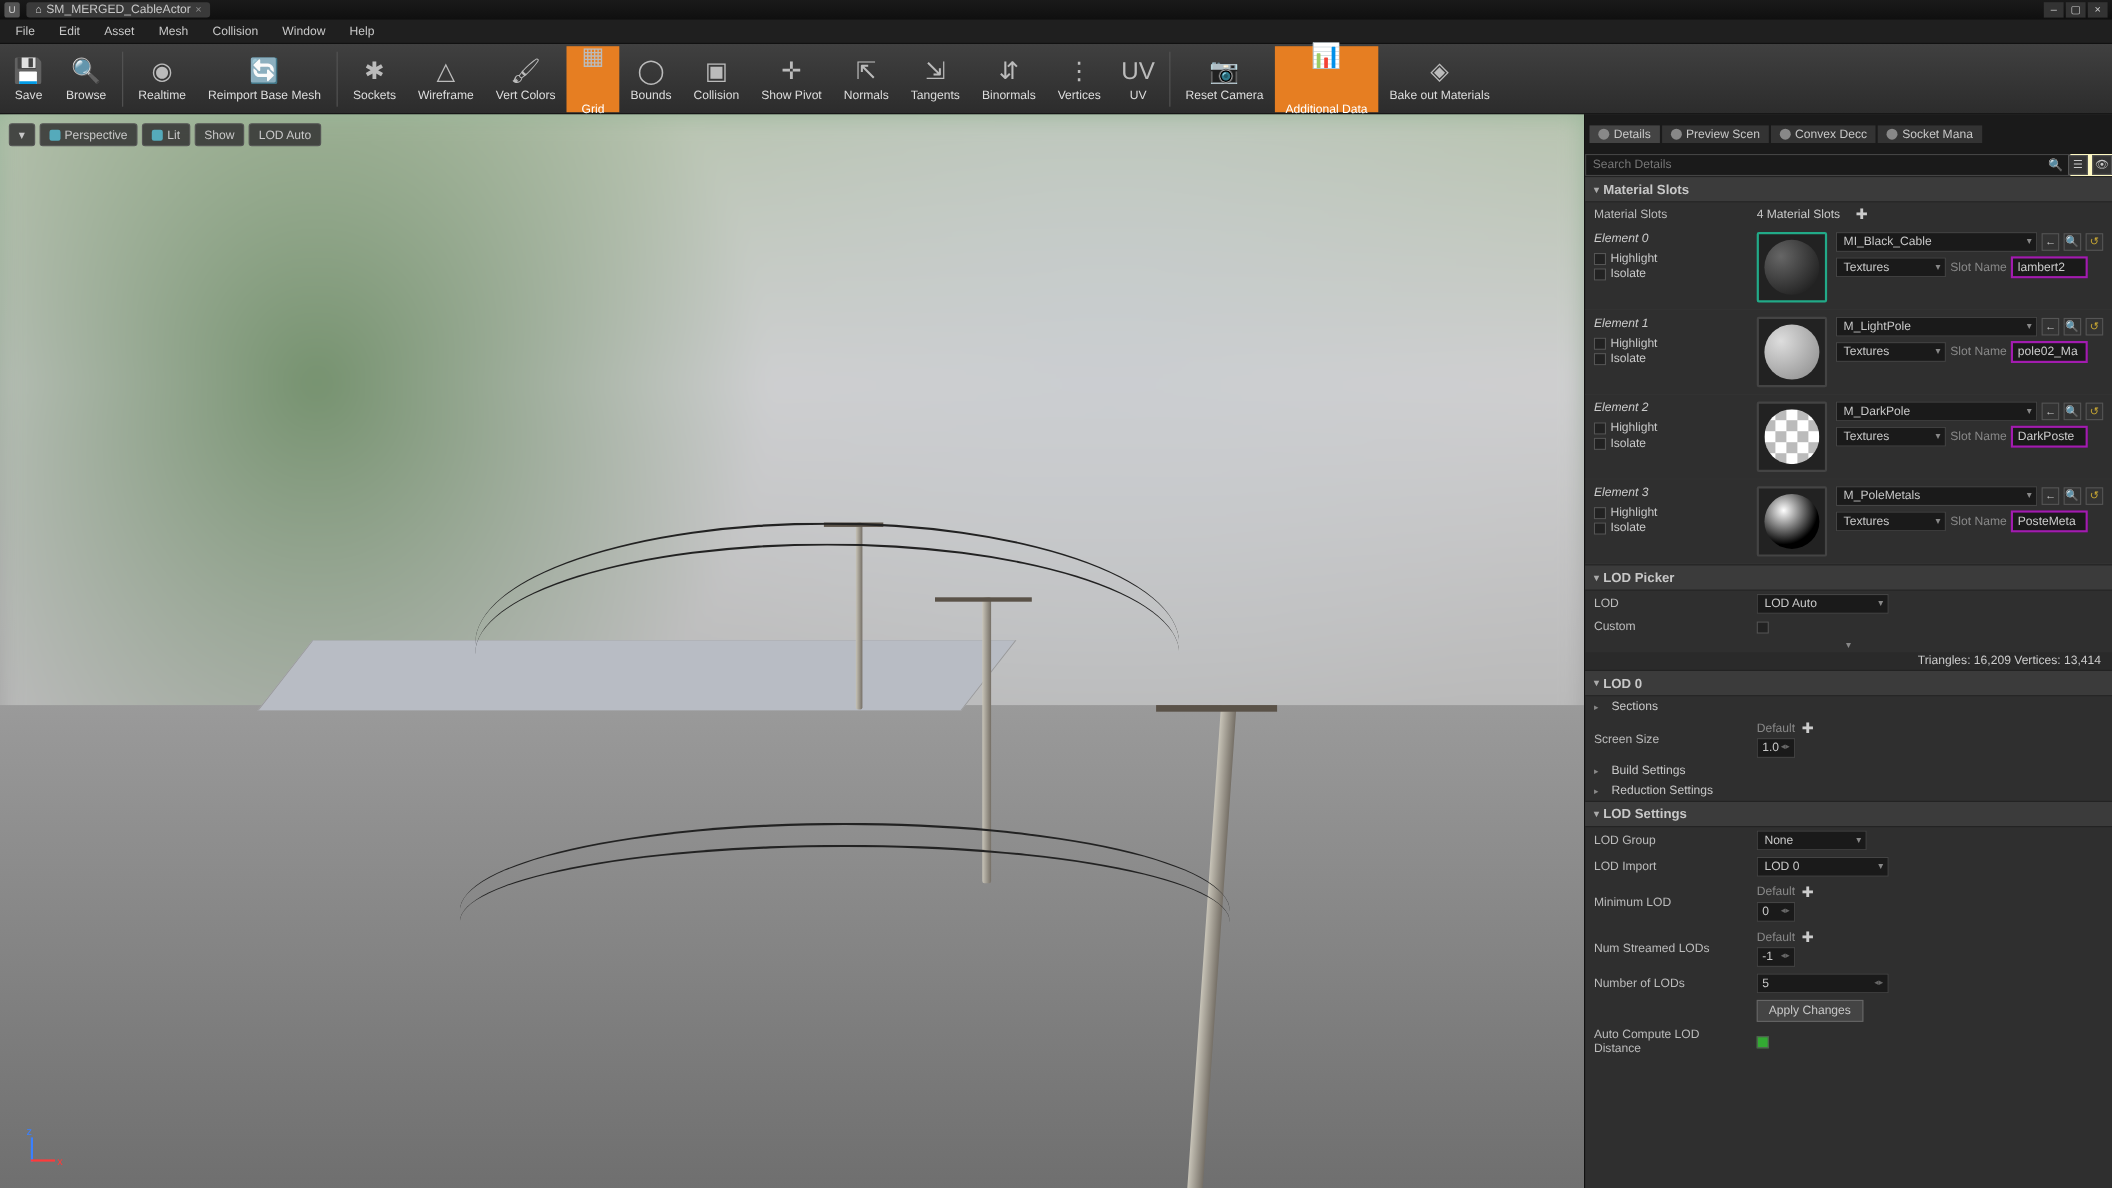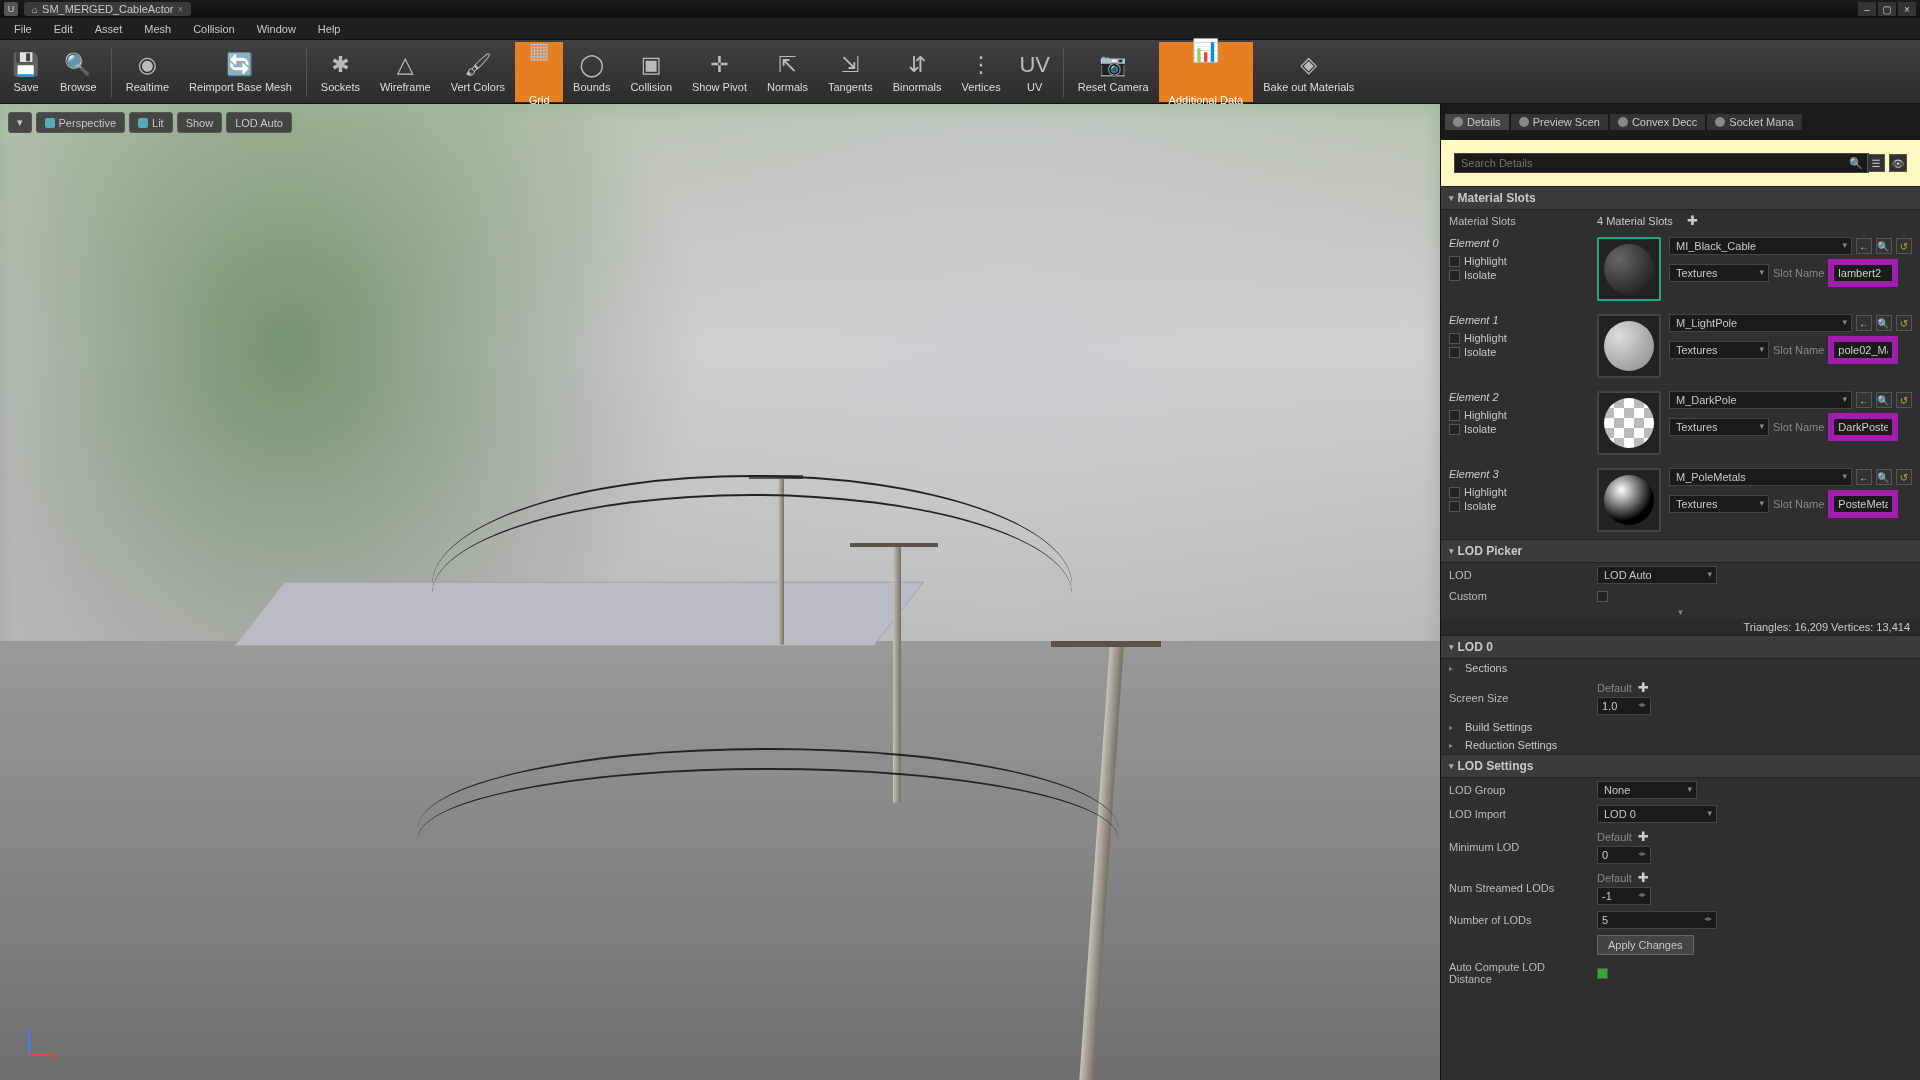--- a/index.html
+++ b/index.html
@@ -39,21 +39,21 @@
 .axis { position:absolute; bottom:14px; left:14px; width:40px; height:40px; }
 .axis .z { position:absolute; bottom:10px; left:14px; width:2px; height:22px; background:#3a80ff; }
 .axis .x { position:absolute; bottom:10px; left:14px; width:22px; height:2px; background:#ff3a3a; }
 .axis .lz { position:absolute; top:-2px; left:10px; color:#3a80ff; font-size:10px; }
 .axis .lx { position:absolute; bottom:4px; left:38px; color:#ff3a3a; font-size:10px; }
 .right-panel { width:480px; background:#2f2f2f; border-left:1px solid #111; display:flex; flex-direction:column; }
 .panel-tabs { height:36px; background:#1a1a1a; display:flex; align-items:center; gap:2px; padding:0 4px; overflow:hidden; }
 .ptab { padding:2px 8px; background:#333; display:flex; align-items:center; gap:4px; font-size:11px; cursor:pointer; white-space:nowrap; }
 .ptab.active { background:#444; }
 .ptab-icon { width:10px; height:10px; border-radius:50%; background:#888; }
-.search-row { padding:13px; background:#fef9c3; display:flex; gap:4px; align-items:center; }
+.search-row { padding:0; background:#fef9c3; display:flex; gap:4px; align-items:center; }
 .search-row input { flex:1; background:#1a1a1a; border:1px solid #444; padding:3px 6px; color:#aaa; font-size:11px; }
 .search-row .sq { width:18px; height:18px; background:#333; border:1px solid #555; cursor:pointer; display:flex; align-items:center; justify-content:center; font-size:10px; }
 .details-body { flex:1; overflow-y:auto; }
 .section-header { background:#3b3b3b; padding:4px 8px; font-weight:bold; font-size:12px; border-top:1px solid #222; border-bottom:1px solid #222; display:flex; align-items:center; gap:4px; }
 .section-header::before { content:"▾"; font-size:9px; color:#aaa; }
 .prop-row { display:flex; align-items:center; padding:3px 8px; gap:8px; }
 .prop-label { width:140px; font-size:11px; color:#bbb; }
 .prop-val { flex:1; display:flex; align-items:center; gap:4px; }
 .mat-slot-row { display:flex; padding:6px 8px; gap:8px; border-bottom:1px solid #333; }
 .mat-left { width:140px; font-size:11px; }
@@ -65,22 +65,22 @@
 .mat-thumb.sel { border-color:#2a8; }
 .mat-sphere { width:50px; height:50px; border-radius:50%; background:radial-gradient(circle at 30% 30%,#666,#111); }
 .mat-sphere.light { background:radial-gradient(circle at 30% 30%,#ddd,#888); }
 .mat-sphere.checker { background:repeating-conic-gradient(#bbb 0deg 90deg,#fff 90deg 180deg); background-size:20px 20px; }
 .mat-sphere.metal { background:radial-gradient(circle at 35% 30%,#fff,#000 65%); }
 .mat-right { flex:1; display:flex; flex-direction:column; gap:4px; }
 .mat-name-row { display:flex; align-items:center; gap:4px; }
 .dropdown { background:#1a1a1a; border:1px solid #444; padding:2px 18px 2px 6px; font-size:11px; position:relative; min-width:100px; cursor:pointer; }
 .dropdown::after { content:"▾"; position:absolute; right:4px; top:2px; font-size:9px; color:#888; }
 .mini-btn { width:16px; height:16px; background:#333; border:1px solid #555; display:flex; align-items:center; justify-content:center; font-size:10px; cursor:pointer; }
-.input-sm { background:#1a1a1a; border:6px solid #a21caf; padding:2px 4px; font-size:11px; color:#ccc; width:70px; }
-.spinner { background:#1a1a1a; border:1px solid #444; padding:2px 4px; font-size:11px; width:54px; display:flex; justify-content:space-between; }
+.input-sm { background:#1a1a1a; border:2px solid #a21caf; padding:2px 4px; font-size:11px; color:#ccc; width:70px; }
+.spinner { background:#1a1a1a; border:1px solid #444; padding:2px 4px; font-size:11px; width:35px; display:flex; justify-content:space-between; }
 .spinner::after { content:"◂▸"; font-size:8px; color:#666; }
 .gray-label { color:#888; font-size:11px; }
 .add-icon { color:#ccc; font-size:13px; cursor:pointer; }
 .stats-line { padding:2px 10px; text-align:right; font-size:11px; color:#ccc; background:#2a2a2a; }
 .tri { font-size:8px; color:#888; margin-right:4px; }
 .apply-btn { background:#444; border:1px solid #666; padding:3px 10px; font-size:11px; cursor:pointer; }
 </style>
 </head>
 <body>
 

